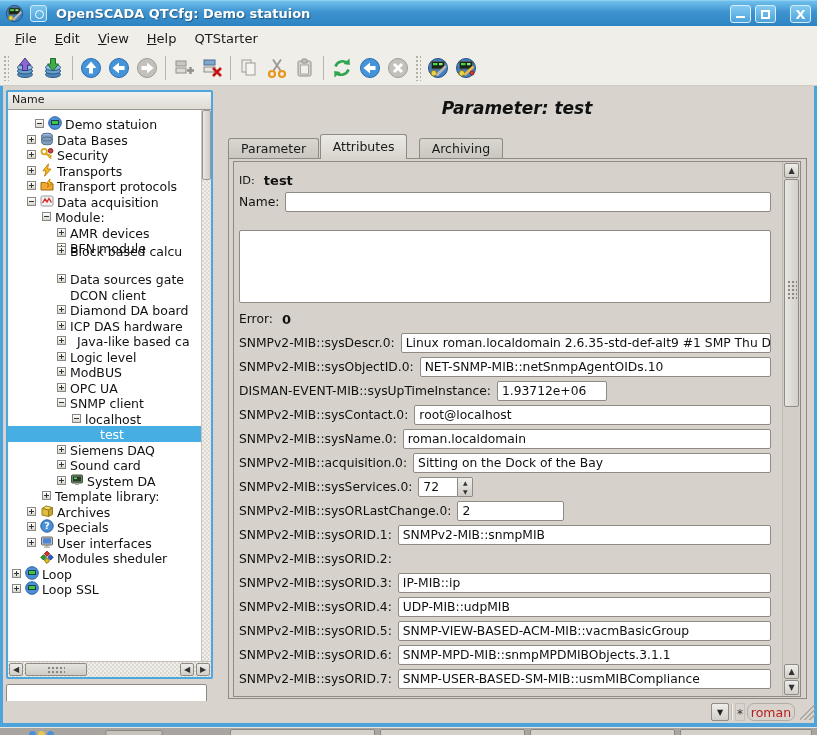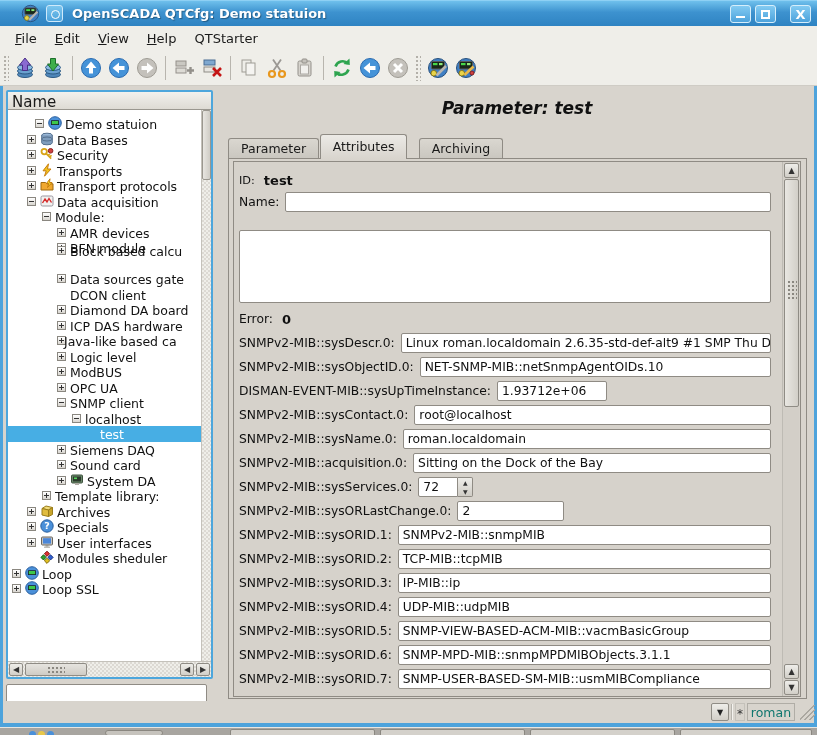--- a/index.html
+++ b/index.html
@@ -3,21 +3,21 @@
 <meta charset="utf-8">
 <style>
   * { margin:0; padding:0; box-sizing:border-box; }
   html,body { background:#9a978f; }
   body { font-family:"DejaVu Sans", sans-serif; }
   #win { position:relative; width:817px; height:735px; overflow:hidden; background:#d8d4cd; }
 
   
   .titlebar { position:absolute; left:0; top:0; width:817px; height:26px;
     background:linear-gradient(#6fc0ec,#3d92cf 45%,#2e83c2); border-top:1px solid #8ed0f4;
-    display:flex; align-items:center;padding-left:16px; }
+    display:flex; align-items:center; }
   .titlebar .appico { width:19px; height:19px; margin-left:5px; }
   .stickybtn { width:17px; height:17px; margin-left:6px; border-radius:3px;
     background:linear-gradient(#7cc6ee,#4da3dc); border:1px solid #cfeafb; position:relative; }
   .stickybtn::after { content:""; position:absolute; left:4px; top:4px; width:7px; height:7px;
     border:1.5px solid #fff; border-radius:50%; }
   .title-text { color:#fff; font-weight:bold; font-size:13px; margin-left:9px;
     text-shadow:1px 1px 1px rgba(0,0,0,.35); flex:1; }
   .winbtn { width:21px; height:18px; border-radius:3px; background:linear-gradient(#83cbf2,#4da3dc);
     border:1px solid #d6eefb; margin-right:4px; position:relative; }
   .winbtn.close { margin-left:10px; margin-right:6px; }
@@ -44,21 +44,21 @@
   
   .frame-l { position:absolute; left:0; top:86px; width:3px; height:641px; background:#4da3dc; }
   .frame-r { position:absolute; left:814px; top:86px; width:3px; height:641px; background:#4da3dc; }
   .frame-b { position:absolute; left:0; top:723px; width:817px; height:4px; background:#4da3dc; }
 
   
   .treewidget { position:absolute; left:6px; top:90px; width:207px; height:589px;
     border:2px solid #4da6dc; border-radius:2px; background:#fff; overflow:hidden; }
   .tree-header { position:absolute; left:0; top:0; right:0; height:18px;
     background:linear-gradient(#f2f1ed,#dedbd4); border-bottom:1px solid #9a978f;
-    font-size:15px; padding:1px 16px 0 4px; color:#1a1a1a; }
+    font-size:11px; padding:1px 16px 0 4px; color:#1a1a1a; }
   .tree-viewport { position:absolute; left:0; top:18px; right:10px; bottom:16px; overflow:hidden; }
   .trow { position:absolute; left:0; right:0; height:16px; font-size:12.5px; color:#111;
     white-space:nowrap; }
   .trow .lbl { position:absolute; top:1px; }
   .trow.sel { background:#47aee4; }
   .trow.sel .lbl { color:#fff; }
   .trow.ital .lbl { }
   .expander { position:absolute; top:3px; width:9px; height:9px; background:linear-gradient(#fff,#d8d5cf);
     border:1px solid #8a8780; }
   .expander::before, .expander.minus::before { content:""; position:absolute; left:1px; top:3px;
@@ -418,21 +418,21 @@
         <div class="trow" style="top: 192px;">
           <span class="expander plus" style="left: 49px;"></span>
           <span class="lbl" style="left: 62px;">Diamond DA board</span>
         </div>
         <div class="trow" style="top: 207.5px;">
           <span class="expander plus" style="left: 49px;"></span>
           <span class="lbl" style="left: 62px;">ICP DAS hardware</span>
         </div>
         <div class="trow" style="top: 223px;">
           <span class="expander plus" style="left: 49px;"></span>
-          <span class="lbl" style="left: 56px;">Java-like based ca</span>
+          <span class="lbl" style="left: 69px;">Java-like based ca</span>
         </div>
         <div class="trow" style="top: 238.5px;">
           <span class="expander plus" style="left: 49px;"></span>
           <span class="lbl" style="left: 62px;">Logic level</span>
         </div>
         <div class="trow" style="top: 254px;">
           <span class="expander plus" style="left: 49px;"></span>
           <span class="lbl" style="left: 62px;">ModBUS</span>
         </div>
         <div class="trow" style="top: 269.5px;">
@@ -601,21 +601,20 @@
             <div class="frow" style="top: 339px;">
               <span class="flabel">SNMPv2-MIB::sysORLastChange.0:</span>
               <div class="tinput" style="width: 107px;">2</div>
             </div>
             <div class="frow" style="top: 363px;">
               <span class="flabel">SNMPv2-MIB::sysORID.1:</span>
               <div class="tinput grow">SNMPv2-MIB::snmpMIB</div>
             </div>
             <div class="frow" style="top: 387px;">
               <span class="flabel">SNMPv2-MIB::sysORID.2:</span>
-              <div class="tinput grow">TCP-MIB::tcpMIB</div>
             </div>
             <div class="frow" style="top: 411px;">
               <span class="flabel">SNMPv2-MIB::sysORID.3:</span>
               <div class="tinput grow">IP-MIB::ip</div>
             </div>
             <div class="frow" style="top: 435px;">
               <span class="flabel">SNMPv2-MIB::sysORID.4:</span>
               <div class="tinput grow">UDP-MIB::udpMIB</div>
             </div>
             <div class="frow" style="top: 459px;">
@@ -640,21 +639,21 @@
           <div class="vbtn" style="bottom:1px;">▼</div>
         </div>
       </div>
     </div>
   </div>
 
   <div class="statusbar">
     <div class="st-drop"><span>▼</span></div>
     <div class="st-sep"></div>
     <div class="st-star">*</div>
-    <div class="st-user" id="userbadge" style="color: #0f766e;">roman</div>
+    <div class="st-user" id="userbadge" style="color: #b91c1c; border-radius: 7px;">roman</div>
     <div class="st-grip"></div>
   </div>
 
   <div class="taskbar">
     <span class="tk-c" style="left:29px;background:#4a90d9;"></span>
     <span class="tk-c" style="left:38px;background:#e8c84a;"></span>
     <span class="tk-c" style="left:47px;background:#4a90d9;"></span>
     <span class="tk-oval"></span>
     <span class="tk-btn" style="left:230px;width:145px;"></span>
     <span class="tk-btn" style="left:380px;width:145px;"></span>

